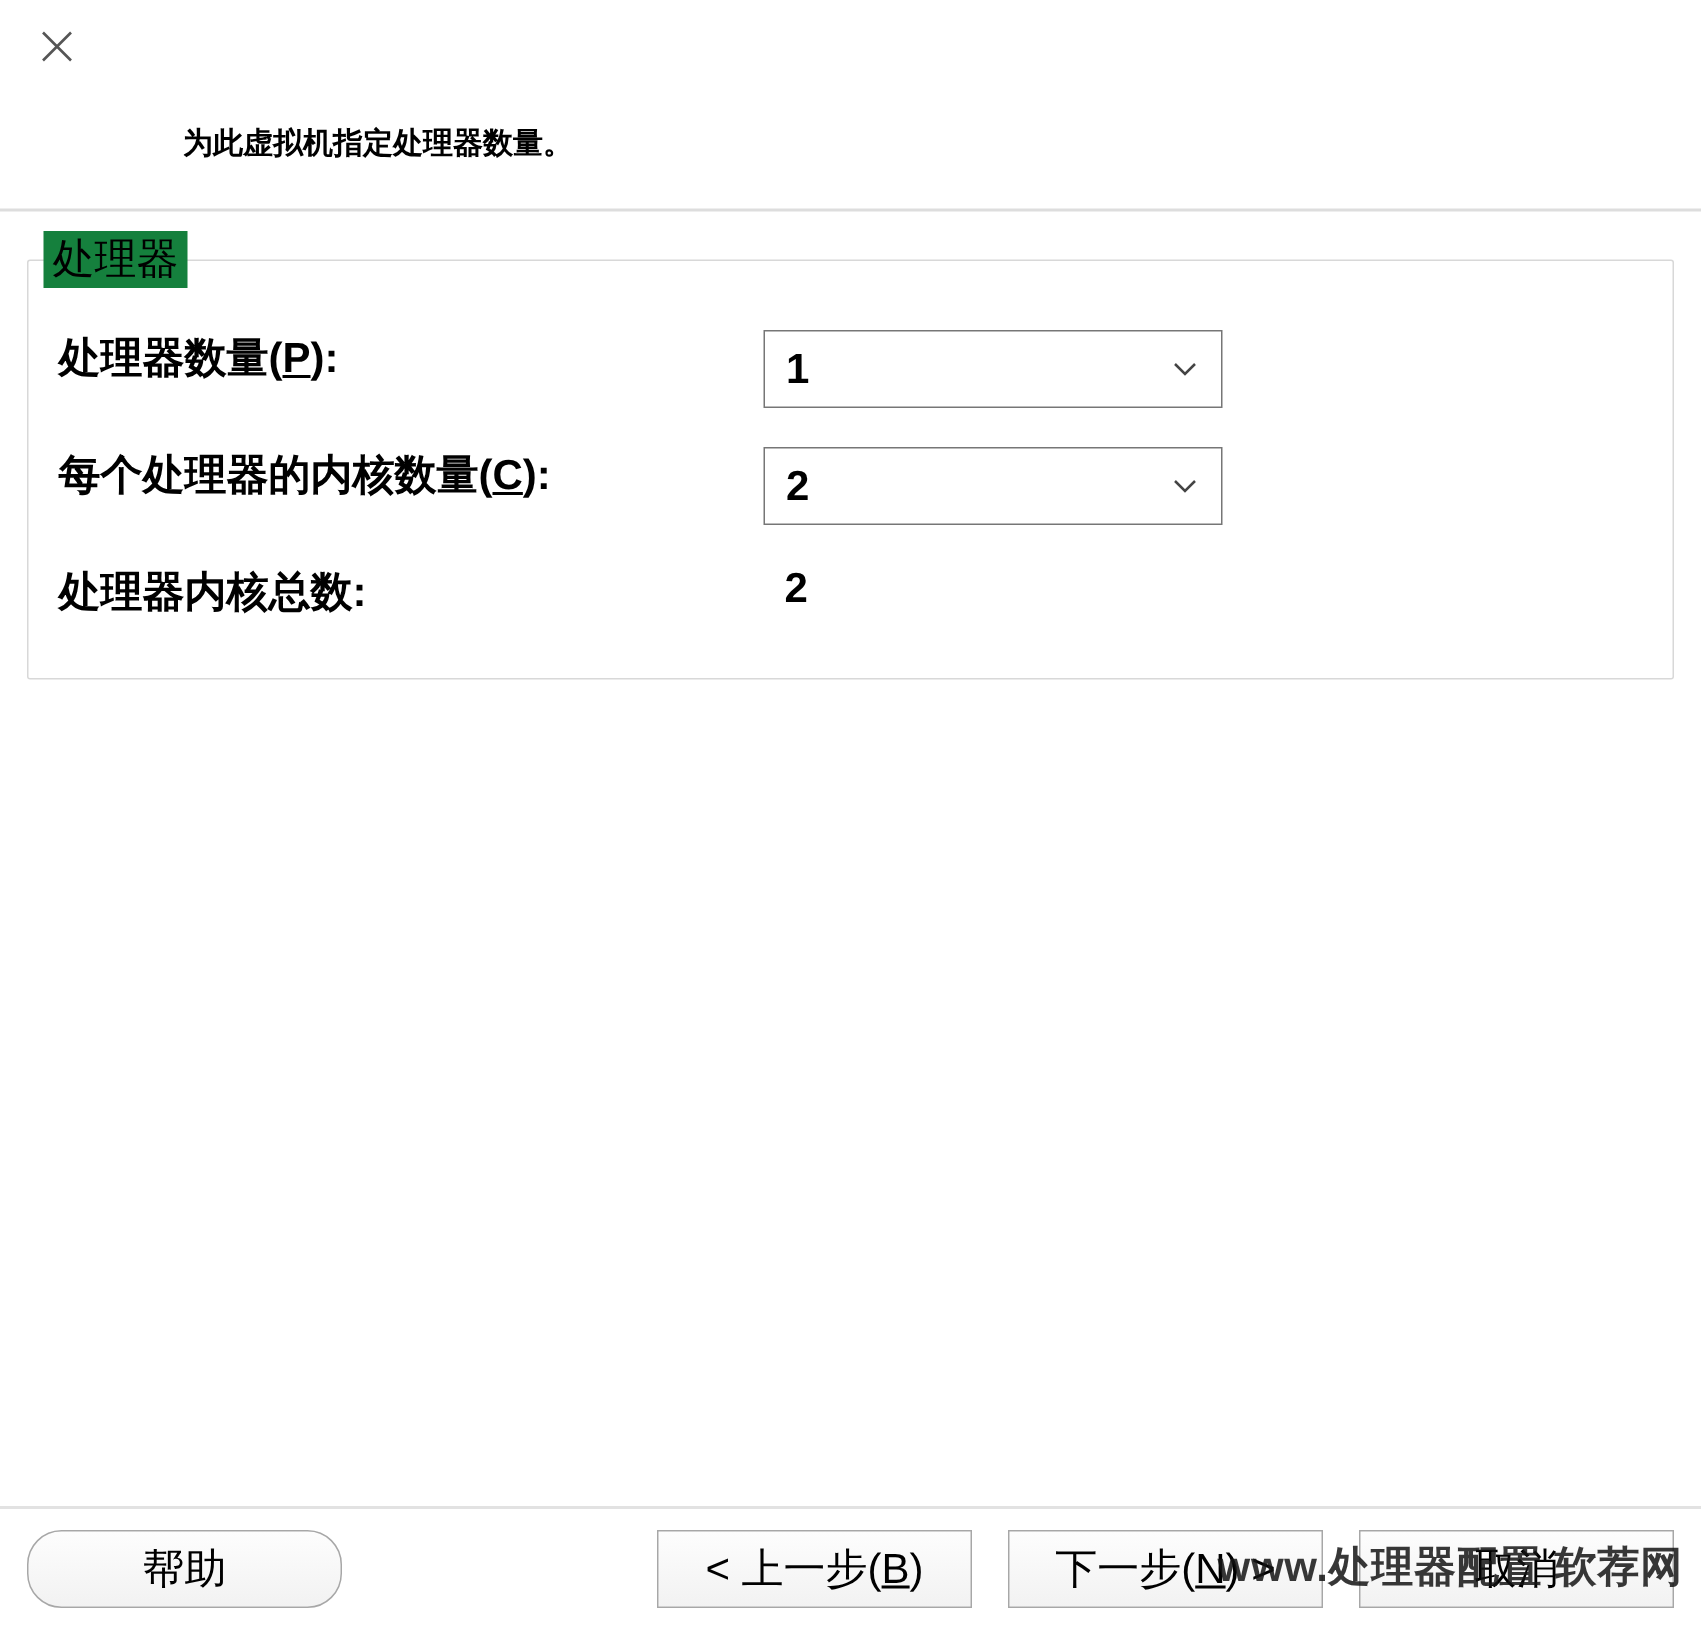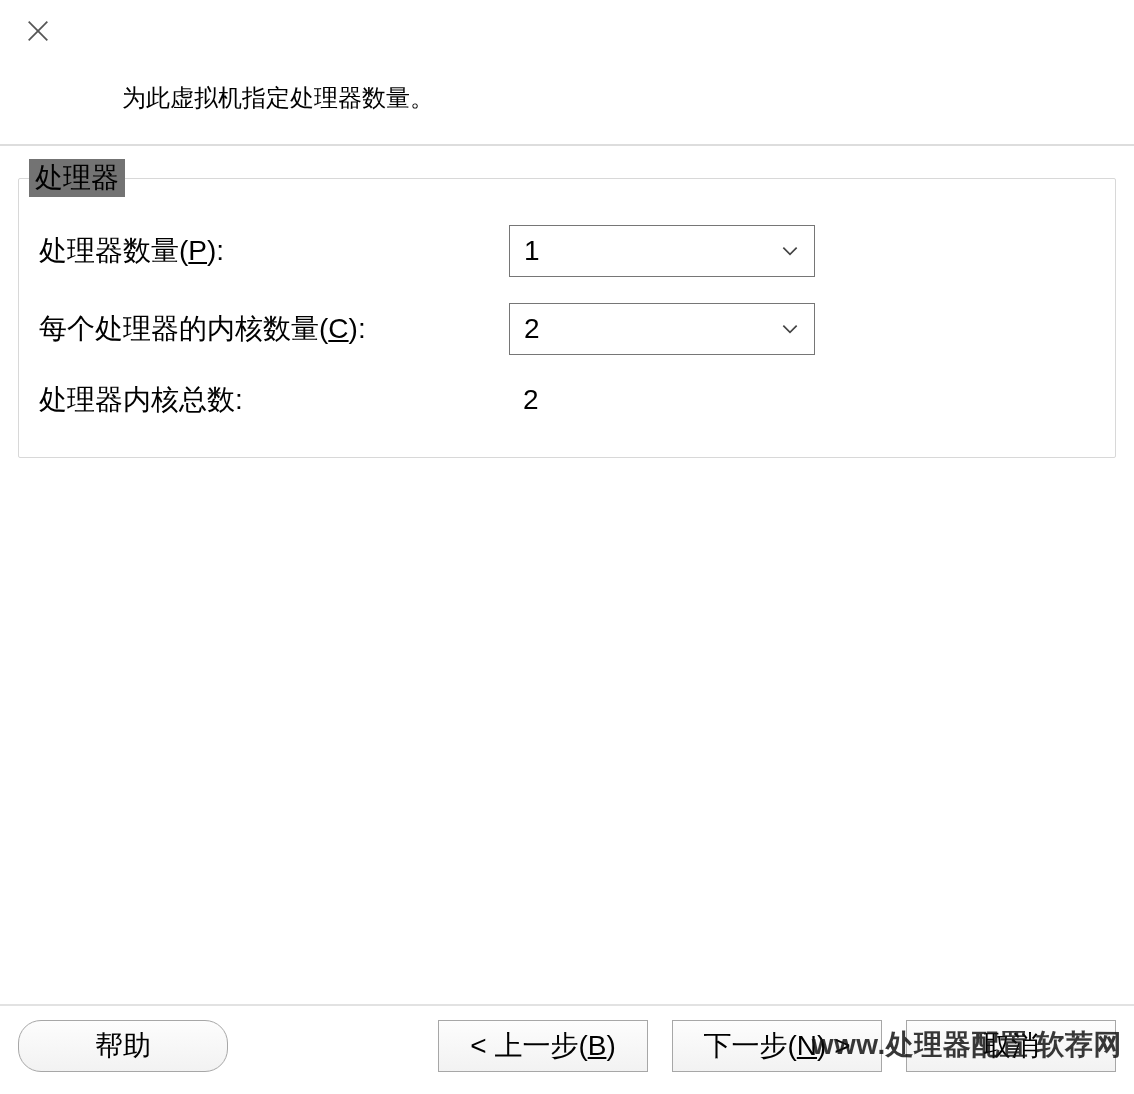--- a/index.html
+++ b/index.html
@@ -42,23 +42,23 @@
     .header-section {
       padding: 20px 60px 30px 60px;
     }
     .header-title {
       font-size: 30px;
       font-weight: 700;
       color: #000;
       margin-bottom: 14px;
     }
     .header-subtitle {
-      font-size: 24px;
-      color: #000;
-      font-weight: 400;
+      font-size: 20px;
+      color: #000;
+      font-weight: 700;
       padding-left: 62px;
     }
     .divider {
       border: none;
       border-top: 2px solid #ddd;
       margin: 0;
     }
     .content-area {
       padding: 20px 18px 0 18px;
     }
@@ -66,29 +66,30 @@
       position: relative;
       border: 1px solid #d8d8d8;
       border-radius: 2px;
       padding: 46px 20px 28px 20px;
       margin-top: 12px;
     }
     .fieldset-legend {
       position: absolute;
       top: -20px;
       left: 10px;
-      background: #737373;
+      background: #15803d;
       padding: 0 6px;
       font-size: 28px;
       color: #000;
     }
     .form-row {
       display: flex;
-      align-items: center;
+      align-items: flex-start;
       margin-bottom: 26px;
+      font-weight: bold;
     }
     .form-row:last-child {
       margin-bottom: 10px;
     }
     .form-label {
       font-size: 28px;
       color: #000;
       width: 470px;
       flex-shrink: 0;
     }

